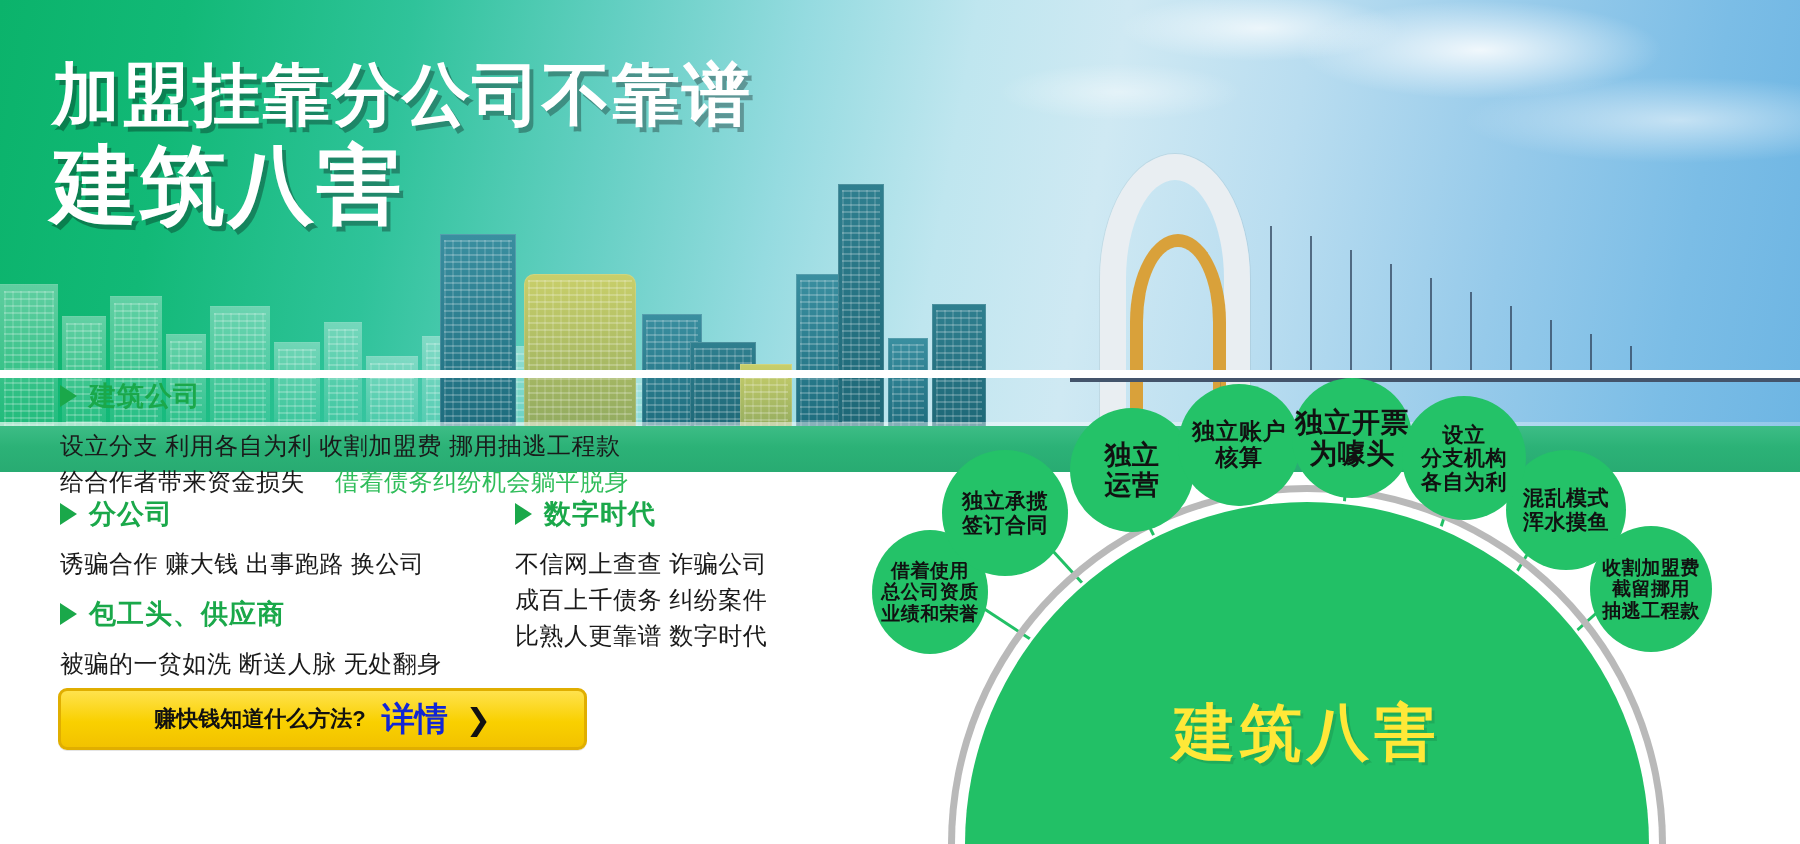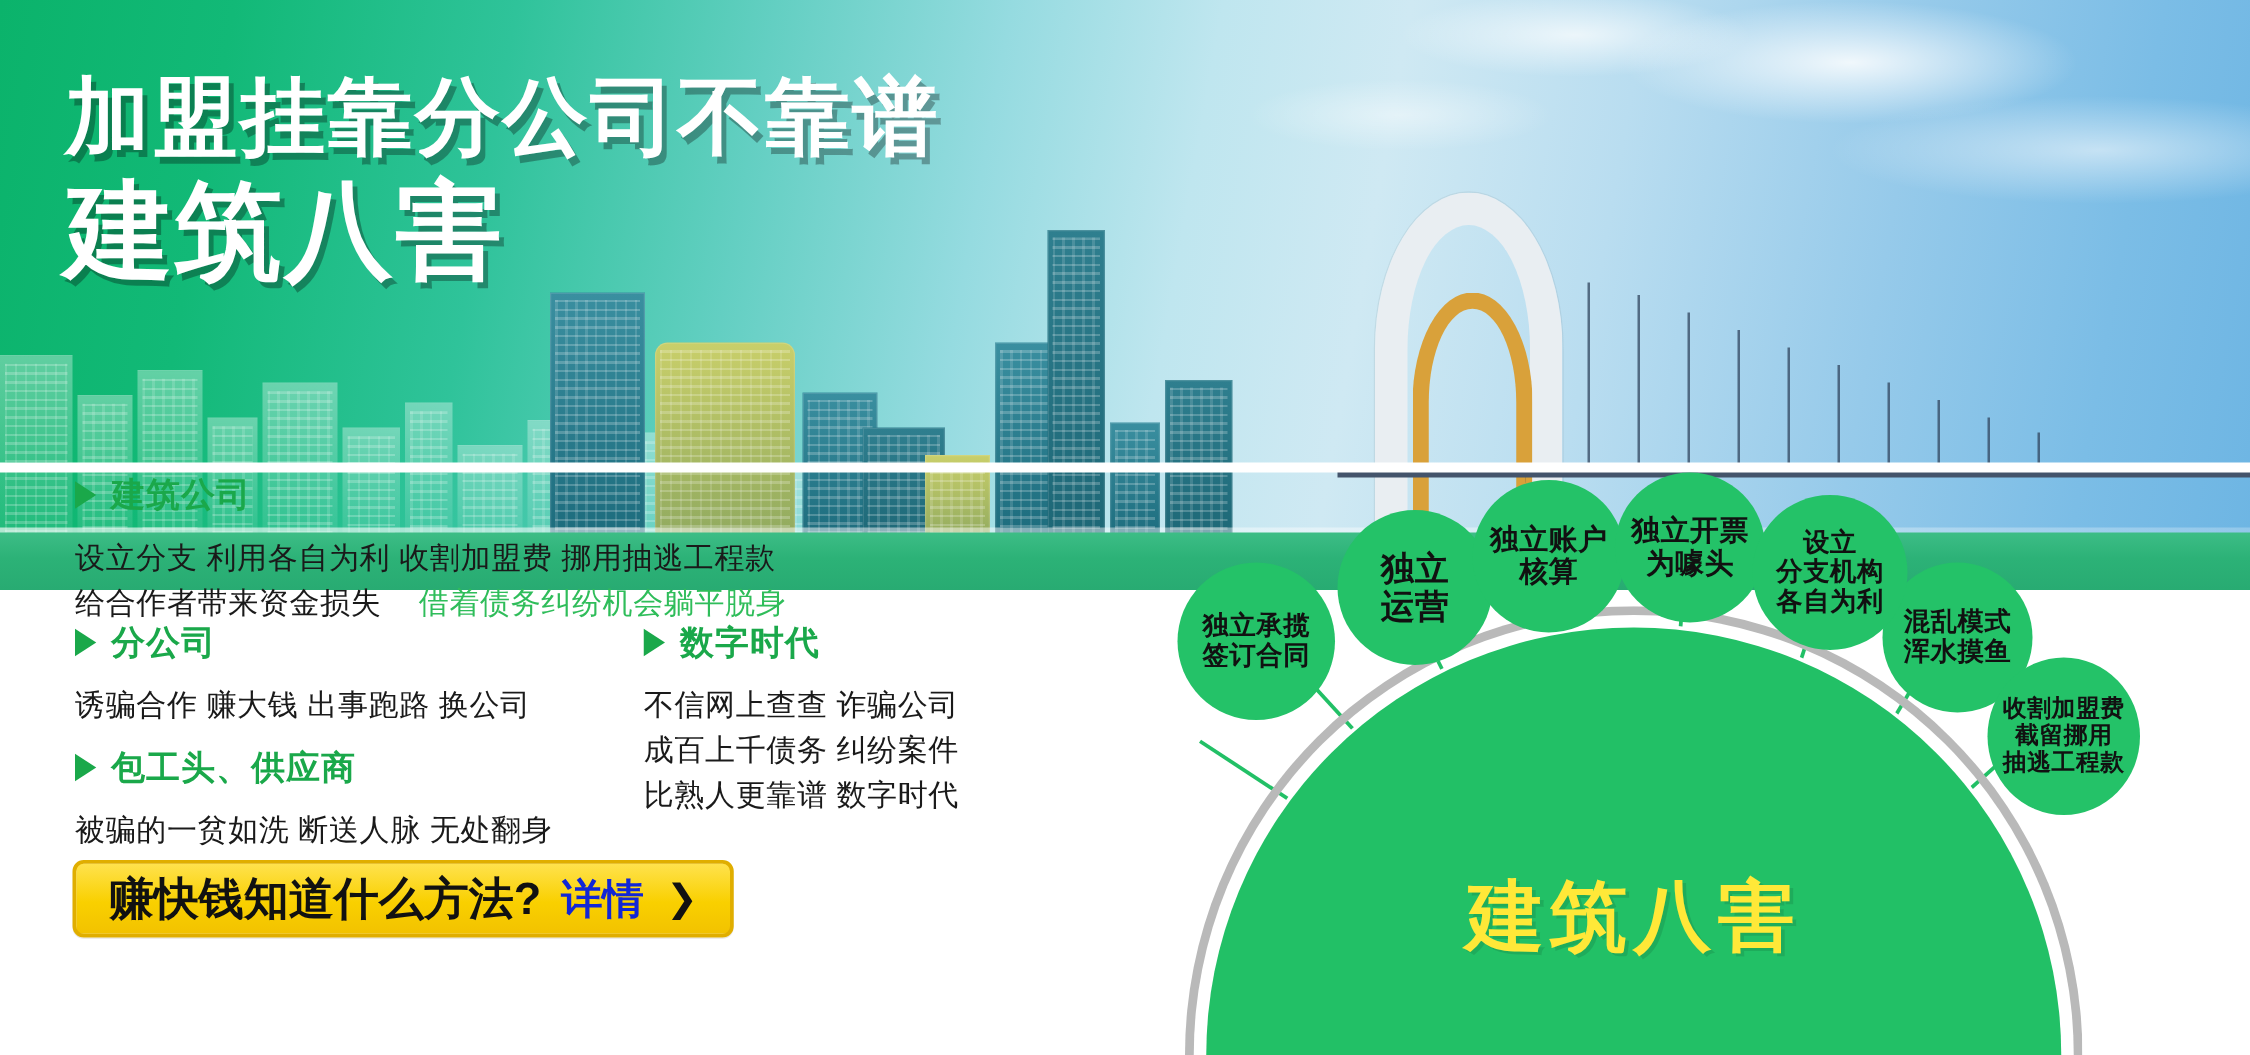--- a/index.html
+++ b/index.html
@@ -141,21 +141,21 @@
   #cta {
     position: absolute; left: 58px; top: 310px;
     width: 529px; height: 62px;
     background: linear-gradient(180deg, #ffe24d 0%, #f9d000 55%, #f2c200 100%);
     border: 3px solid #e0ae00;
     border-radius: 9px;
     display: flex; align-items: center; justify-content: center; gap: 6px;
     cursor: pointer;
     box-shadow: 0 1px 0 rgba(0,0,0,.10);
   }
-  #cta .cta-main { font-size: 36px; font-weight: 700; color: #111; letter-spacing: 0px; white-space: nowrap; }
+  #cta .cta-main { font-size: 22px; font-weight: 700; color: #111; letter-spacing: 0px; white-space: nowrap; }
   #cta .cta-link { font-size: 33px; font-weight: 700; color: #1126d6; margin-left: 10px; }
   #cta .cta-arrow { font-size: 30px; color: #111; margin-left: 12px; font-weight: 400; }
 
   
   #diagram { position: absolute; left: 830px; top: 378px; width: 970px; height: 466px; }
   #diagram svg { position: absolute; left: 0; top: 0; }
 
   .bub {
     position: absolute;
     background: #24c268;
@@ -371,37 +371,42 @@
       <line x1="722" y1="135" x2="640" y2="272"></line>
       <line x1="800" y1="205" x2="688" y2="305"></line>
     </g>
   </svg>
 
   <div id="dome-outer" style="left:118px;"></div>
   <div id="dome" style="left:132px;">
     <span id="dome-label">建筑八害</span>
   </div>
 
+  <div class="bub" style="left:42px; top:152px; width:116px; height:124px; font-size:19px;">
+    <span>借着使用</span>
+    <span>总公司资质</span>
+    <span>业绩和荣誉</span>
+  </div>
 
   <div class="bub" style="left:112px; top:72px; width:126px; height:126px; font-size:21px;">
     <span>独立承揽</span>
     <span>签订合同</span>
   </div>
 
   <div class="bub" style="left:240px; top:30px; width:124px; height:124px; font-size:27px;">
     <span>独立</span>
     <span>运营</span>
   </div>
 
   <div class="bub" style="left:348px; top:6px; width:122px; height:122px; font-size:23px;">
     <span>独立账户</span>
     <span>核算</span>
   </div>
 
-  <div class="bub" style="left:462px; top:0px; width:120px; height:120px; font-size:23px;">
+  <div class="bub" style="left:462px; top:0px; width:120px; height:120px; font-size:28px;">
     <span>独立开票</span>
     <span>为噱头</span>
   </div>
 
   <div class="bub" style="left:676px; top:72px; width:120px; height:120px; font-size:21px;">
     <span>混乱模式</span>
     <span>浑水摸鱼</span>
   </div>
 
   <div class="bub" style="left:572px; top:18px; width:124px; height:124px; font-size:21px;">

